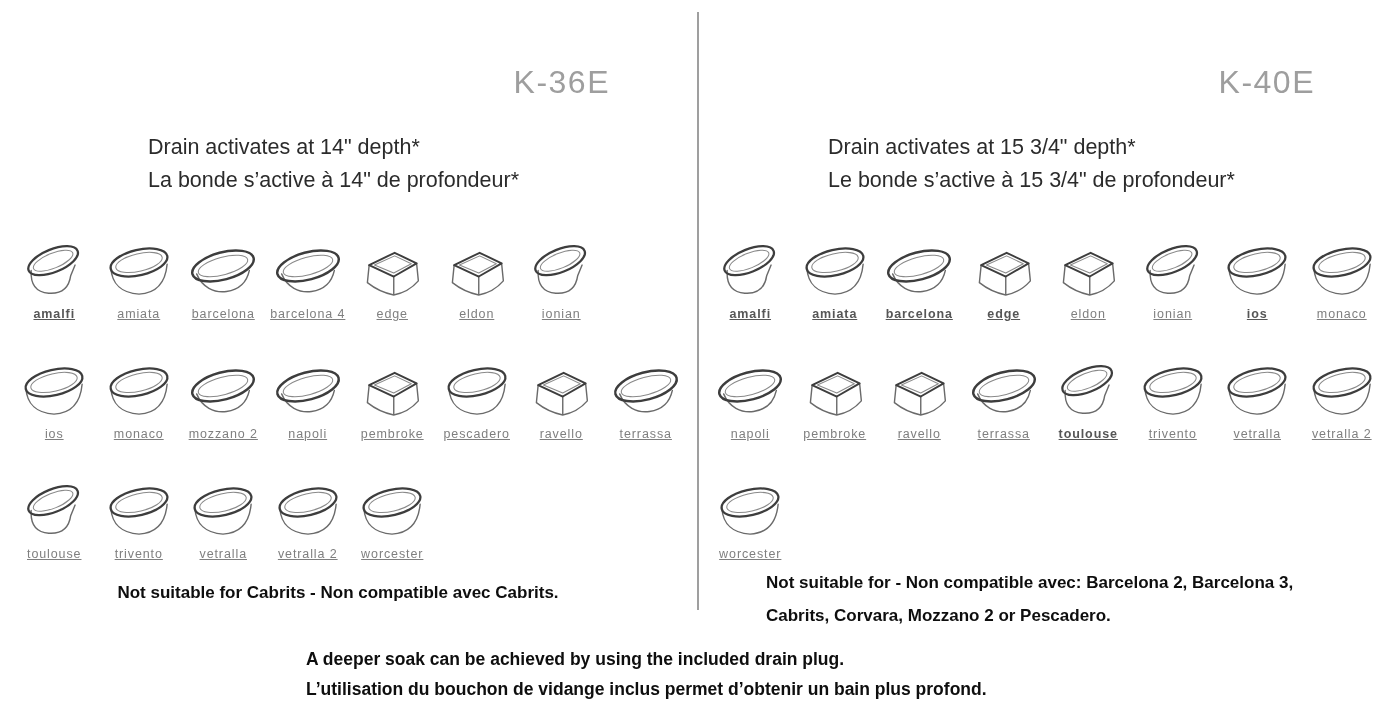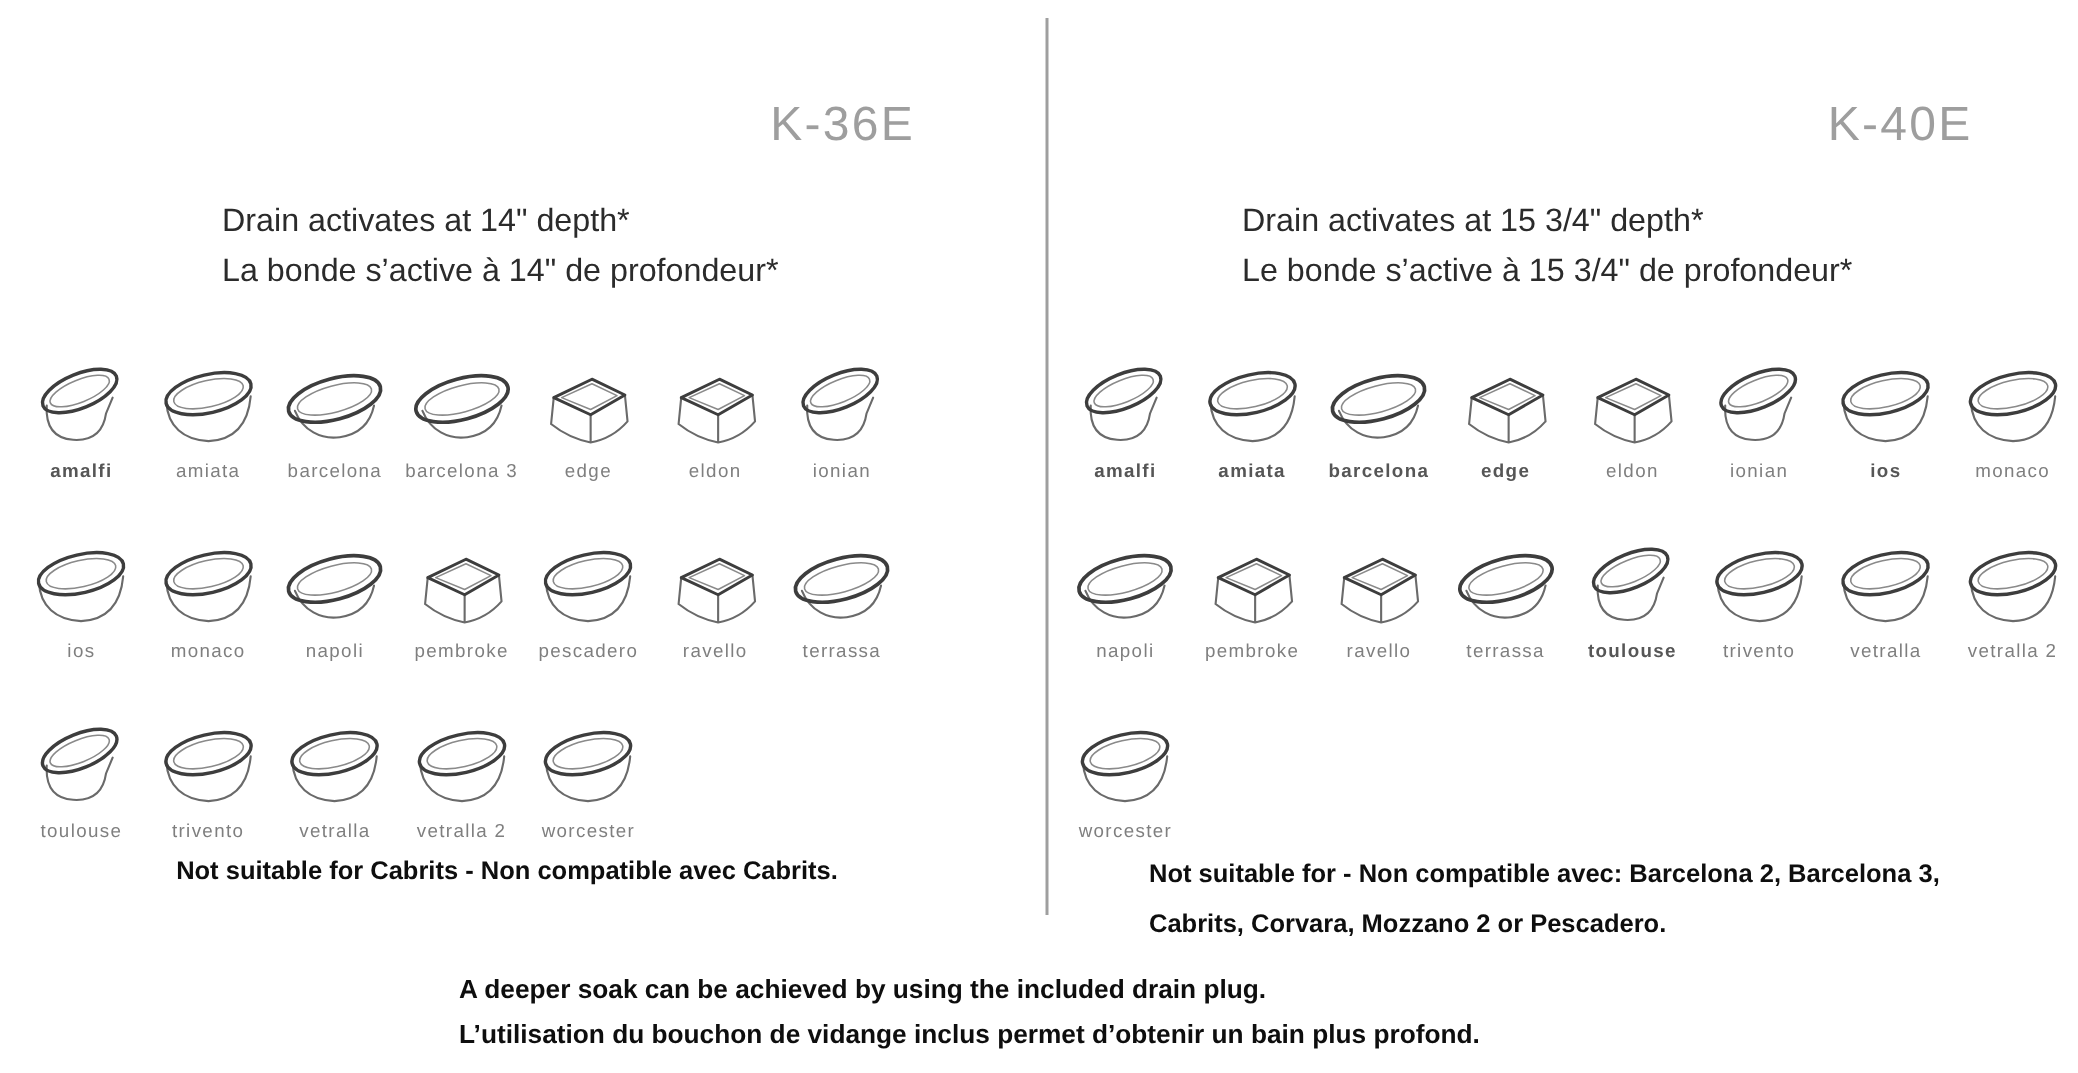--- a/index.html
+++ b/index.html
@@ -67,31 +67,32 @@
     justify-content: flex-end;
   }
   .tub-icon { height: 64px; display: flex; align-items: flex-end; justify-content: center; }
   .tub-icon svg { display: block; }
   .tub-label {
     margin-top: 5px;
     font-size: 12.5px;
     letter-spacing: 0.9px;
     color: #7f7f7f;
     white-space: nowrap;
+    text-decoration: underline;
   }
   .tub-label.bold { color: #565656; font-weight: 700; }
 
   .note {
     position: absolute;
     font-size: 17px;
     font-weight: 700;
     color: #0e0e0e;
     line-height: 33px;
   }
-  .col-left  .note { top: 564px; left: 0; width: 676px; text-align: center; }
+  .col-left  .note { top: 576px; left: 0; width: 676px; text-align: center; }
   .col-right .note { top: 566px; left: 68px; width: 600px; text-align: left; }
 
   .footer {
     position: absolute;
     left: 306px;
     top: 644px;
     font-size: 17.5px;
     font-weight: 700;
     color: #0e0e0e;
     line-height: 30px;
@@ -151,21 +152,21 @@
           <div class="tub-cell">
             <div class="tub-icon">
   <svg viewBox="0 0 84 66" width="74" height="58" xmlns="http://www.w3.org/2000/svg">
     <g fill="none" stroke-linecap="round">
       <path d="M12 34 C 18 49, 32 56, 46 54 C 60 52, 69 44, 72 30" stroke="#6a6a6a" stroke-width="1.6"></path>
       <ellipse cx="42" cy="25" rx="36" ry="15.5" transform="rotate(-15 42 25)" stroke="#3d3d3d" stroke-width="2.8"></ellipse>
       <ellipse cx="42" cy="25" rx="29" ry="10" transform="rotate(-15 42 25)" stroke="#8a8a8a" stroke-width="1.2"></ellipse>
     </g>
   </svg>
 </div>
-            <div class="tub-label">barcelona 3</div>
+            <div class="tub-label">barcelona 4</div>
           </div>
           <div class="tub-cell">
             <div class="tub-icon">
   <svg viewBox="0 0 84 66" width="74" height="58" xmlns="http://www.w3.org/2000/svg">
     <g fill="none" stroke-linejoin="round" stroke-linecap="round">
       <path d="M14 44 L16 24 M44 58 L44 37 M72 42 L70 22 M14 44 C 24 52, 34 56, 44 58 C 55 56, 65 50, 72 42" stroke="#6a6a6a" stroke-width="1.6"></path>
       <path d="M16 24 L 45 10 L 70 22 L 44 37 Z" stroke="#3d3d3d" stroke-width="2.2"></path>
       <path d="M22 24 L 45 13.5 L 64 22.5 L 44 33 Z" stroke="#8a8a8a" stroke-width="1.2"></path>
     </g>
   </svg>
@@ -214,20 +215,32 @@
             <div class="tub-icon">
   <svg viewBox="0 0 84 66" width="74" height="58" xmlns="http://www.w3.org/2000/svg">
     <g fill="none" stroke-linecap="round">
       <path d="M10 27 C 11 46, 23 56, 42 57 C 61 56, 72 45, 74 23" stroke="#6a6a6a" stroke-width="1.6"></path>
       <ellipse cx="42" cy="21" rx="33" ry="14.5" transform="rotate(-13 42 21)" stroke="#3d3d3d" stroke-width="2.6"></ellipse>
       <ellipse cx="42" cy="21" rx="27" ry="10" transform="rotate(-13 42 21)" stroke="#8a8a8a" stroke-width="1.2"></ellipse>
     </g>
   </svg>
 </div>
             <div class="tub-label">monaco</div>
+          </div>
+          <div class="tub-cell">
+            <div class="tub-icon">
+  <svg viewBox="0 0 84 66" width="74" height="58" xmlns="http://www.w3.org/2000/svg">
+    <g fill="none" stroke-linecap="round">
+      <path d="M12 34 C 18 49, 32 56, 46 54 C 60 52, 69 44, 72 30" stroke="#6a6a6a" stroke-width="1.6"></path>
+      <ellipse cx="42" cy="25" rx="36" ry="15.5" transform="rotate(-15 42 25)" stroke="#3d3d3d" stroke-width="2.8"></ellipse>
+      <ellipse cx="42" cy="25" rx="29" ry="10" transform="rotate(-15 42 25)" stroke="#8a8a8a" stroke-width="1.2"></ellipse>
+    </g>
+  </svg>
+</div>
+            <div class="tub-label">mozzano 2</div>
           </div>
           <div class="tub-cell">
             <div class="tub-icon">
   <svg viewBox="0 0 84 66" width="74" height="58" xmlns="http://www.w3.org/2000/svg">
     <g fill="none" stroke-linecap="round">
       <path d="M12 34 C 18 49, 32 56, 46 54 C 60 52, 69 44, 72 30" stroke="#6a6a6a" stroke-width="1.6"></path>
       <ellipse cx="42" cy="25" rx="36" ry="15.5" transform="rotate(-15 42 25)" stroke="#3d3d3d" stroke-width="2.8"></ellipse>
       <ellipse cx="42" cy="25" rx="29" ry="10" transform="rotate(-15 42 25)" stroke="#8a8a8a" stroke-width="1.2"></ellipse>
     </g>
   </svg>

